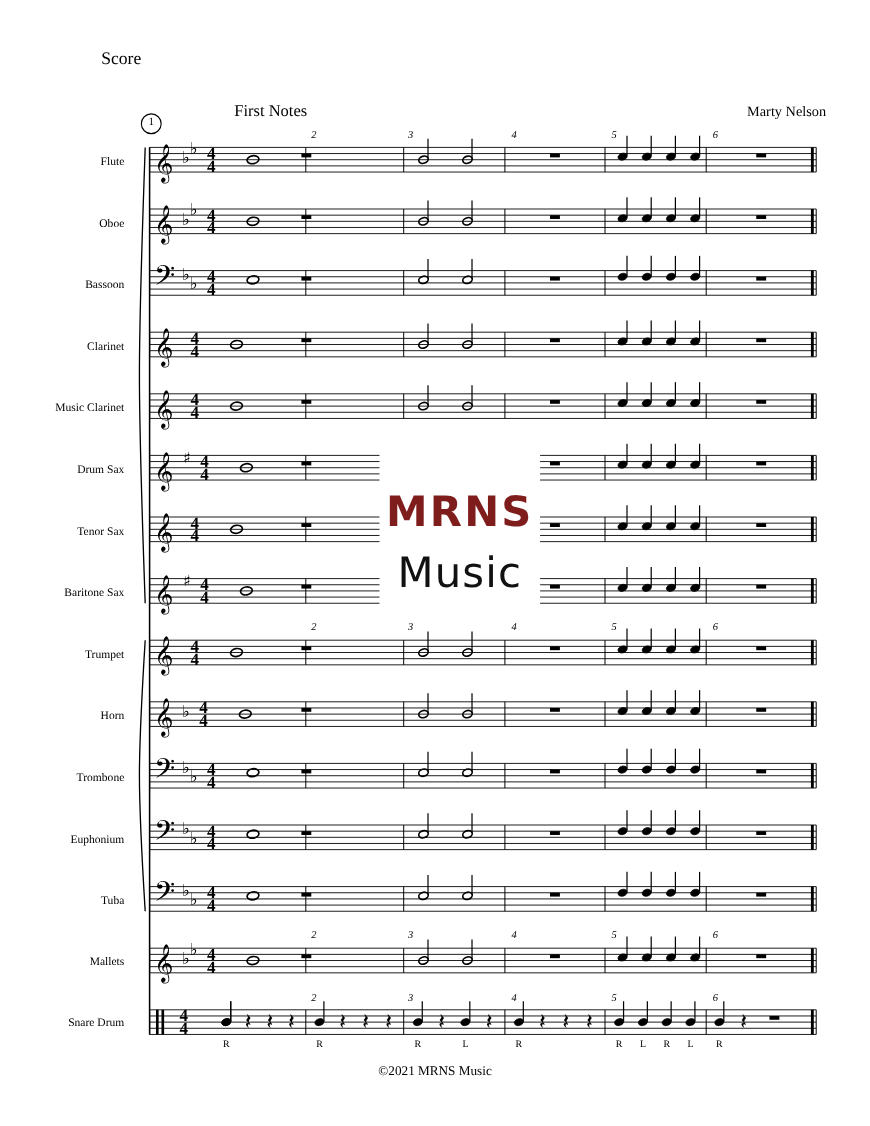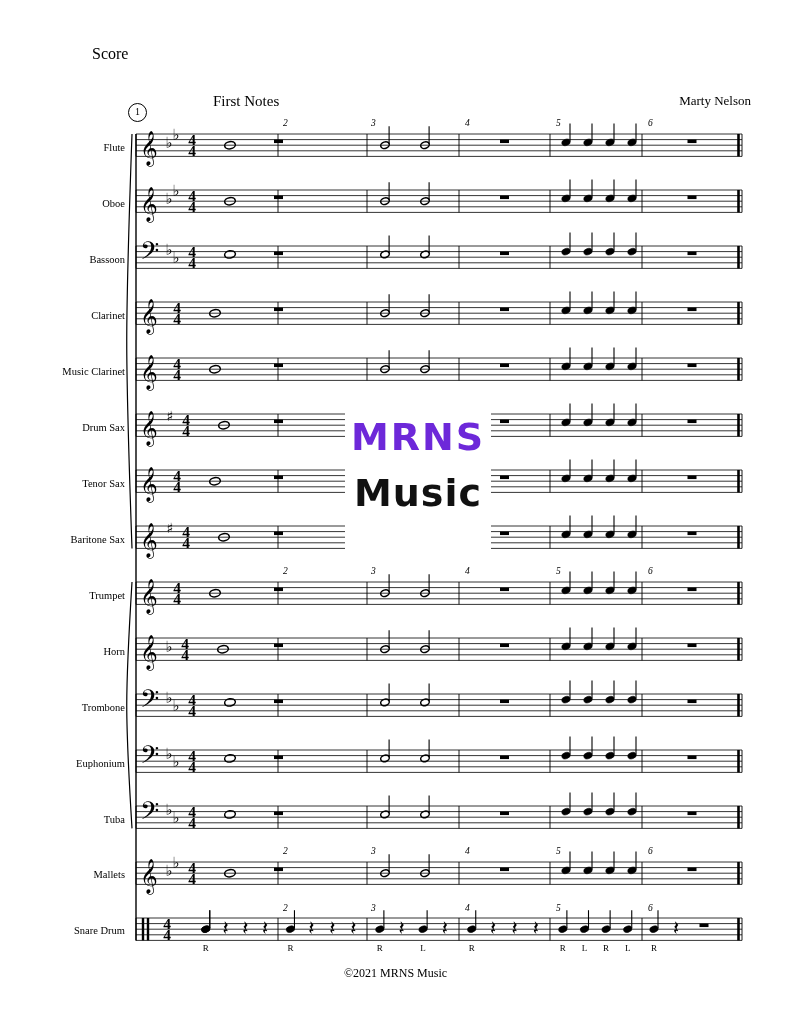--- a/index.html
+++ b/index.html
@@ -82,21 +82,21 @@
     border: 1.2px solid #000;
     border-radius: 50%;
     font-size: 10px;
     line-height: 16px;
     text-align: center;
     font-family: "Liberation Serif", serif;
   }
 
   .inst-label {
     position: absolute;
-    right: 0;
+    right: 12px;
     text-align: right;
     font-size: 10.5px;
     font-family: "Liberation Serif", serif;
     white-space: nowrap;
   }
   .inst-wrap {
     position: absolute;
     left: 0;
     width: 125px;
   }
@@ -119,27 +119,27 @@
     height: 148px;
     background: #ffffff;
     text-align: center;
     z-index: 20;
   }
   .wm-mrns {
     font-family: "DejaVu Sans", sans-serif;
     font-weight: bold;
     font-size: 38px;
     letter-spacing: 2px;
-    color: #6d28d9;
-    margin-top: 14px;
+    color: #7f1d1d;
+    margin-top: 42px;
     line-height: 1;
   }
   .wm-music {
     font-family: "DejaVu Sans", sans-serif;
-    font-weight: bold;
+    font-weight: normal;
     font-size: 38px;
     letter-spacing: 1px;
     color: #111111;
     margin-top: 18px;
     line-height: 1;
   }
 </style>
 </head>
 <body>
 

